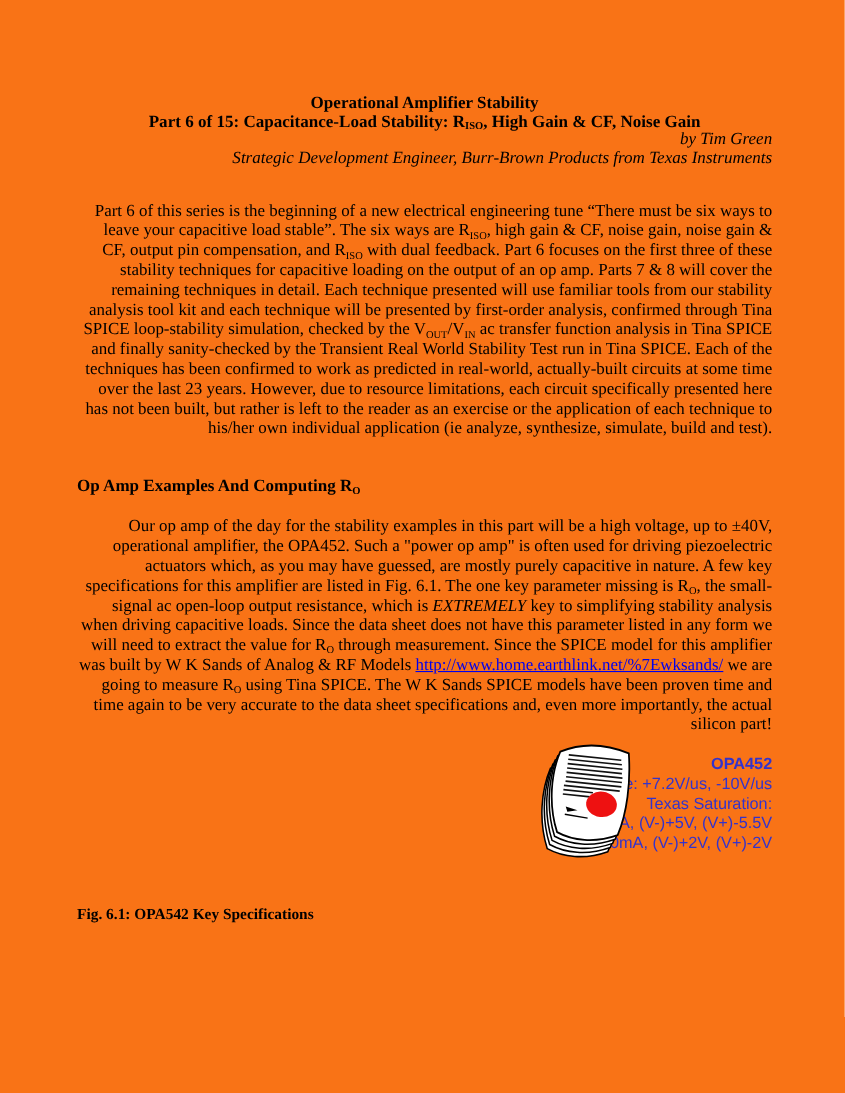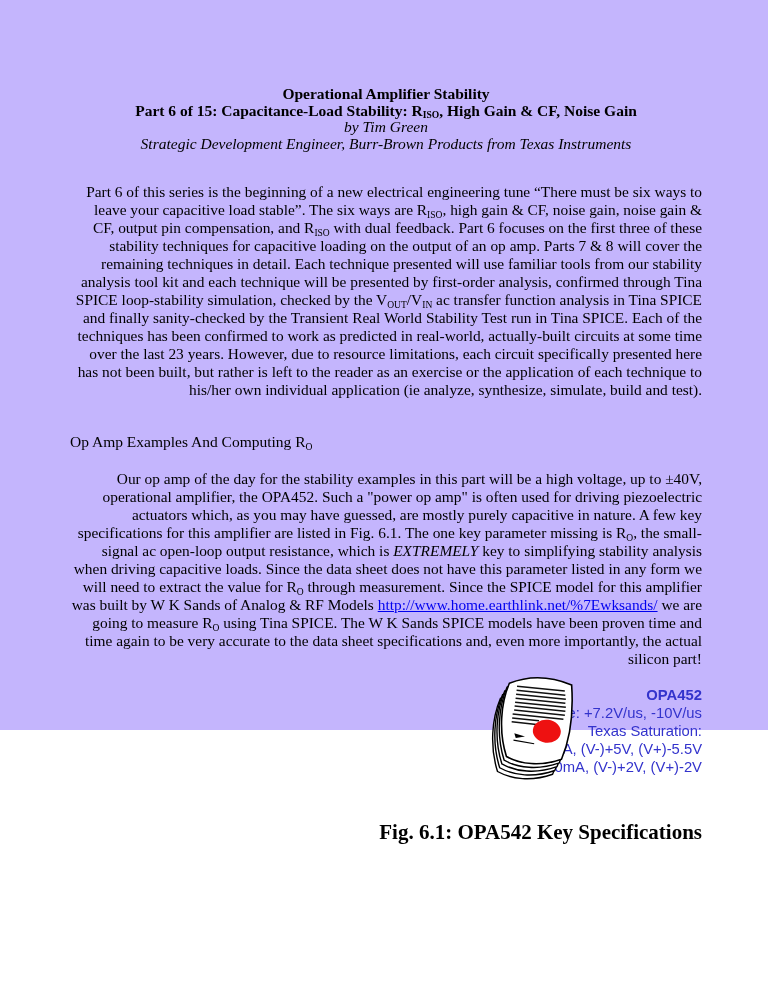--- a/index.html
+++ b/index.html
@@ -5,52 +5,52 @@
   * { margin: 0; padding: 0; box-sizing: border-box; }
   html, body {
     width: 768px; height: 994px;
     background: #ffffff;
     font-family: "Liberation Serif", serif;
     color: #000000;
     overflow: hidden;
   }
   .page {
     position: relative;
-    width: 768px; height: 730px;
-    background: #c4b5fd;
+    width: 768px; height: 994px;
+    background: #f97316;
   }
   .content {
     position: absolute;
     left: 70px; top: 0;
     width: 632px;
   }
   .title-block {
     padding-top: 86px;
     text-align: center;
     font-size: 15.5px;
     line-height: 16.6px;
   }
   .title-bold { font-weight: bold; }
-  .title-italic { font-style: italic; }
+  .title-italic { font-style: italic; text-align: right; }
   .body-text {
     font-size: 15.4px;
     line-height: 18px;
     text-align: right;
   }
   .intro { margin-top: 31px; }
   sub {
     font-size: 0.62em;
     line-height: 0;
     vertical-align: baseline;
     position: relative;
     top: 0.28em;
   }
   .section-heading {
     margin-top: 34px;
-    font-weight: normal;
+    font-weight: bold;
     font-size: 15.5px;
     line-height: 18px;
   }
   .para2 { margin-top: 19px; }
   a.doclink { color: #0000ee; text-decoration: underline; cursor: pointer; margin-top: 12px; }
   .spec-row {
     position: relative;
     margin-top: 19px;
     margin-left: 152px;
     height: 112px;
@@ -65,23 +65,23 @@
   }
   .spec-name { font-weight: bold; }
   .spec-indent { margin-left: 74px; }
   .doc-icon {
     position: absolute;
     left: 256px; top: -14px;
     width: 118px; height: 112px;
   }
   .figure-caption {
     margin-top: 24px;
-    text-align: right;
+    text-align: left;
     font-weight: bold;
-    font-size: 21px;
+    font-size: 14px;
     line-height: 18px;
   }
 </style>
 </head>
 <body>
 
 <div class="page">
   <div class="content">
 
     <div class="title-block">

